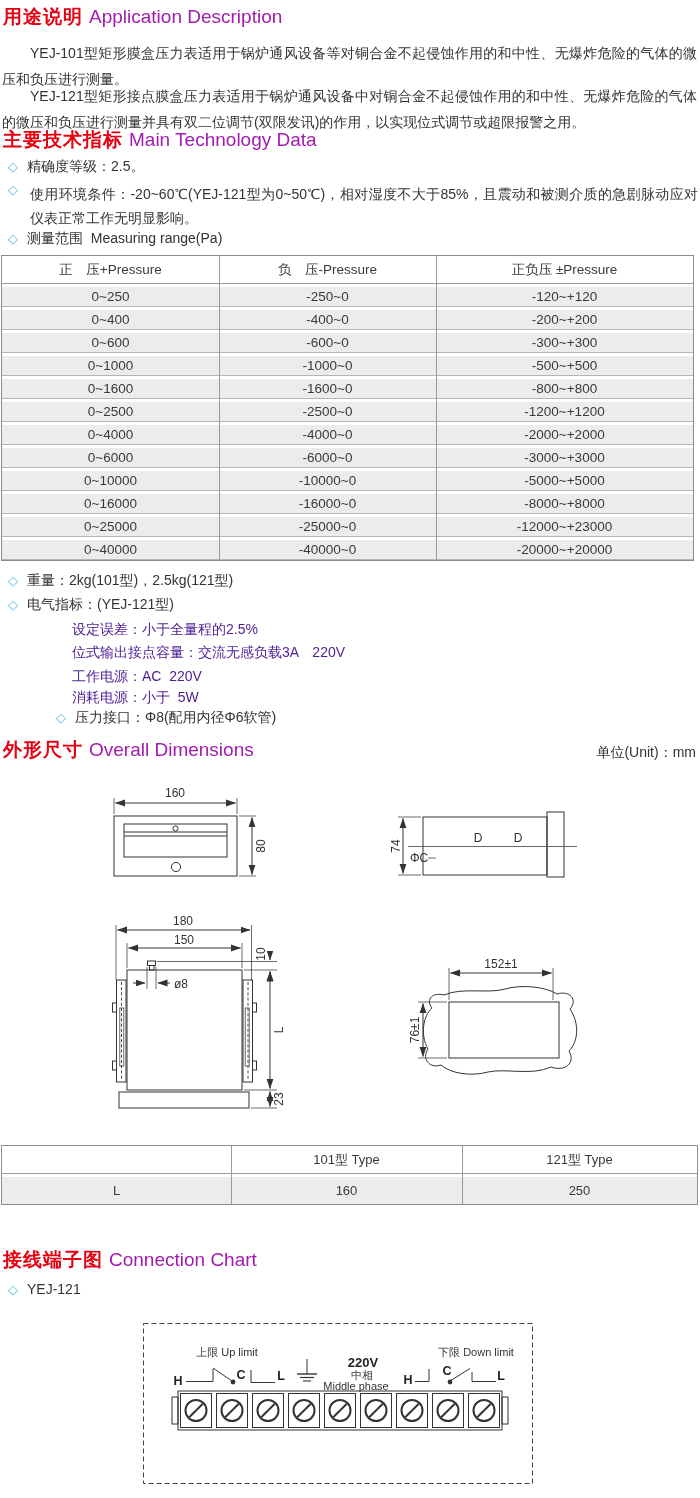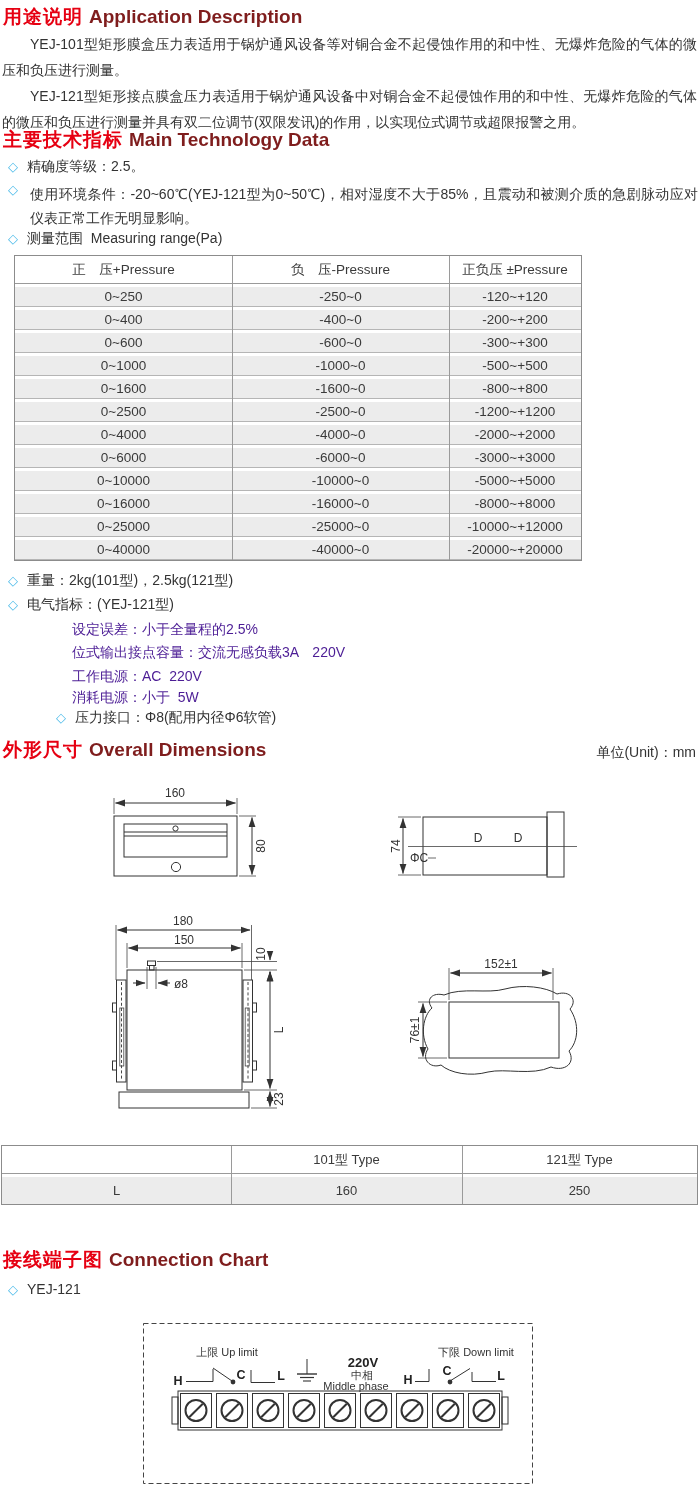--- a/index.html
+++ b/index.html
@@ -1,35 +1,35 @@
 <!DOCTYPE html>
 <html><head>
 <meta charset="utf-8">
 <style>
   html,body { margin:0; padding:0; background:#fff; }
   .page { position:relative; width:700px; height:1498px; background:#fff; overflow:hidden;
           font-family:"Liberation Sans", sans-serif; color:#3a3a3a; }
 
   .sec-title { position:absolute; left:3px; font-size:19px; white-space:nowrap; }
   .sec-title .zh { color:#e60012; font-weight:700; letter-spacing:1px; }
-  .sec-title .en { color:#7f1d1d; font-weight:700; margin-left:6px;margin-top:19px; }
+  .sec-title .en { color:#a21caf; font-weight:400; margin-left:6px;margin-top:19px; }
 
   .para { position:absolute; left:2px; width:695px; font-size:14px; line-height:26px;
           text-indent:28px; color:#333; text-align:justify; }
 
   .bullet { position:absolute; left:8px; font-size:14px; color:#333; white-space:pre-wrap; }
   .bullet .dia { color:#45b8e8; font-size:13px; margin-right:9px; }
   .bullet-flex { position:absolute; left:8px; display:flex; font-size:14px; color:#333; }
   .bullet-flex .dia { color:#45b8e8; font-size:13px; width:22px; flex:none; }
   .bullet-flex .btx { width:668px; line-height:24px; text-align:justify; }
   .subline { position:absolute; left:72px; font-size:14px; color:#4c1d95; white-space:pre-wrap; }
 
   .unit { position:absolute; right:4px; top:744px; font-size:14px; color:#333; }
 
-  .ptable { position:absolute; left:14px; top:255px; width:568px;
+  .ptable { position:absolute; left:1px; top:255px; width:693px;
             border:1px solid #8c8c8c; box-sizing:border-box; }
   .ptable .row { display:flex; }
   .ptable .hrow { height:27px; background:#fff; border-bottom:1px solid #9a9a9a; }
   .ptable .hrow .td { line-height:27px; }
   .ptable .drow { height:19px; background:#ececec; border-top:3px solid #fff; border-bottom:1px solid #b5b5b5; }
   .ptable .drow:last-child { border-bottom:none; }
   .ptable .drow .td { line-height:19px; }
   .ptable .td { font-size:13.5px; text-align:center; color:#3a3a3a; }
   .ptable .c1 { width:217px; } .ptable .c2 { width:217px; } .ptable .c3 { flex:1; }
   .vl { position:absolute; top:0; bottom:0; width:1px; background:#9a9a9a; }
@@ -54,21 +54,21 @@
   .drawing-svg { position:absolute; left:0; }
 </style>
 </head>
 <body>
 
 <div class="page">
 
   <div class="sec-title" style="top:4px;">
     <span class="zh">用途说明</span><span class="en">Application Description</span>
   </div>
-  <div class="para" style="top:31px;">YEJ-101型矩形膜盒压力表适用于锅炉通风设备等对铜合金不起侵蚀作用的和中性、无爆炸危险的气体的微压和负压进行测量。</div>
+  <div class="para" style="top:40px;">YEJ-101型矩形膜盒压力表适用于锅炉通风设备等对铜合金不起侵蚀作用的和中性、无爆炸危险的气体的微压和负压进行测量。</div>
   <div class="para" style="top:83px;">YEJ-121型矩形接点膜盒压力表适用于锅炉通风设备中对铜合金不起侵蚀作用的和中性、无爆炸危险的气体的微压和负压进行测量并具有双二位调节(双限发讯)的作用，以实现位式调节或超限报警之用。</div>
 
   <div class="sec-title" style="top:127px;">
     <span class="zh">主要技术指标</span><span class="en">Main Technology Data</span>
   </div>
 
   <div class="bullet" style="top:158px;"><span class="dia">◇</span><span>精确度等级：2.5。</span></div>
 
   <div class="bullet-flex" style="top:182px;">
     <span class="dia">◇</span>
@@ -129,21 +129,21 @@
         <div class="td c3">-5000~+5000</div>
       </div>
     <div class="row drow">
         <div class="td c1">0~16000</div>
         <div class="td c2">-16000~0</div>
         <div class="td c3">-8000~+8000</div>
       </div>
     <div class="row drow">
         <div class="td c1">0~25000</div>
         <div class="td c2">-25000~0</div>
-        <div class="td c3">-10000~+12000</div>
+        <div class="td c3">-12000~+23000</div>
       </div>
     <div class="row drow">
         <div class="td c1">0~40000</div>
         <div class="td c2">-40000~0</div>
         <div class="td c3">-20000~+20000</div>
       </div>
     <div class="vl" style="left:217px;"></div>
     <div class="vl" style="left:434px;"></div>
   </div>
 

